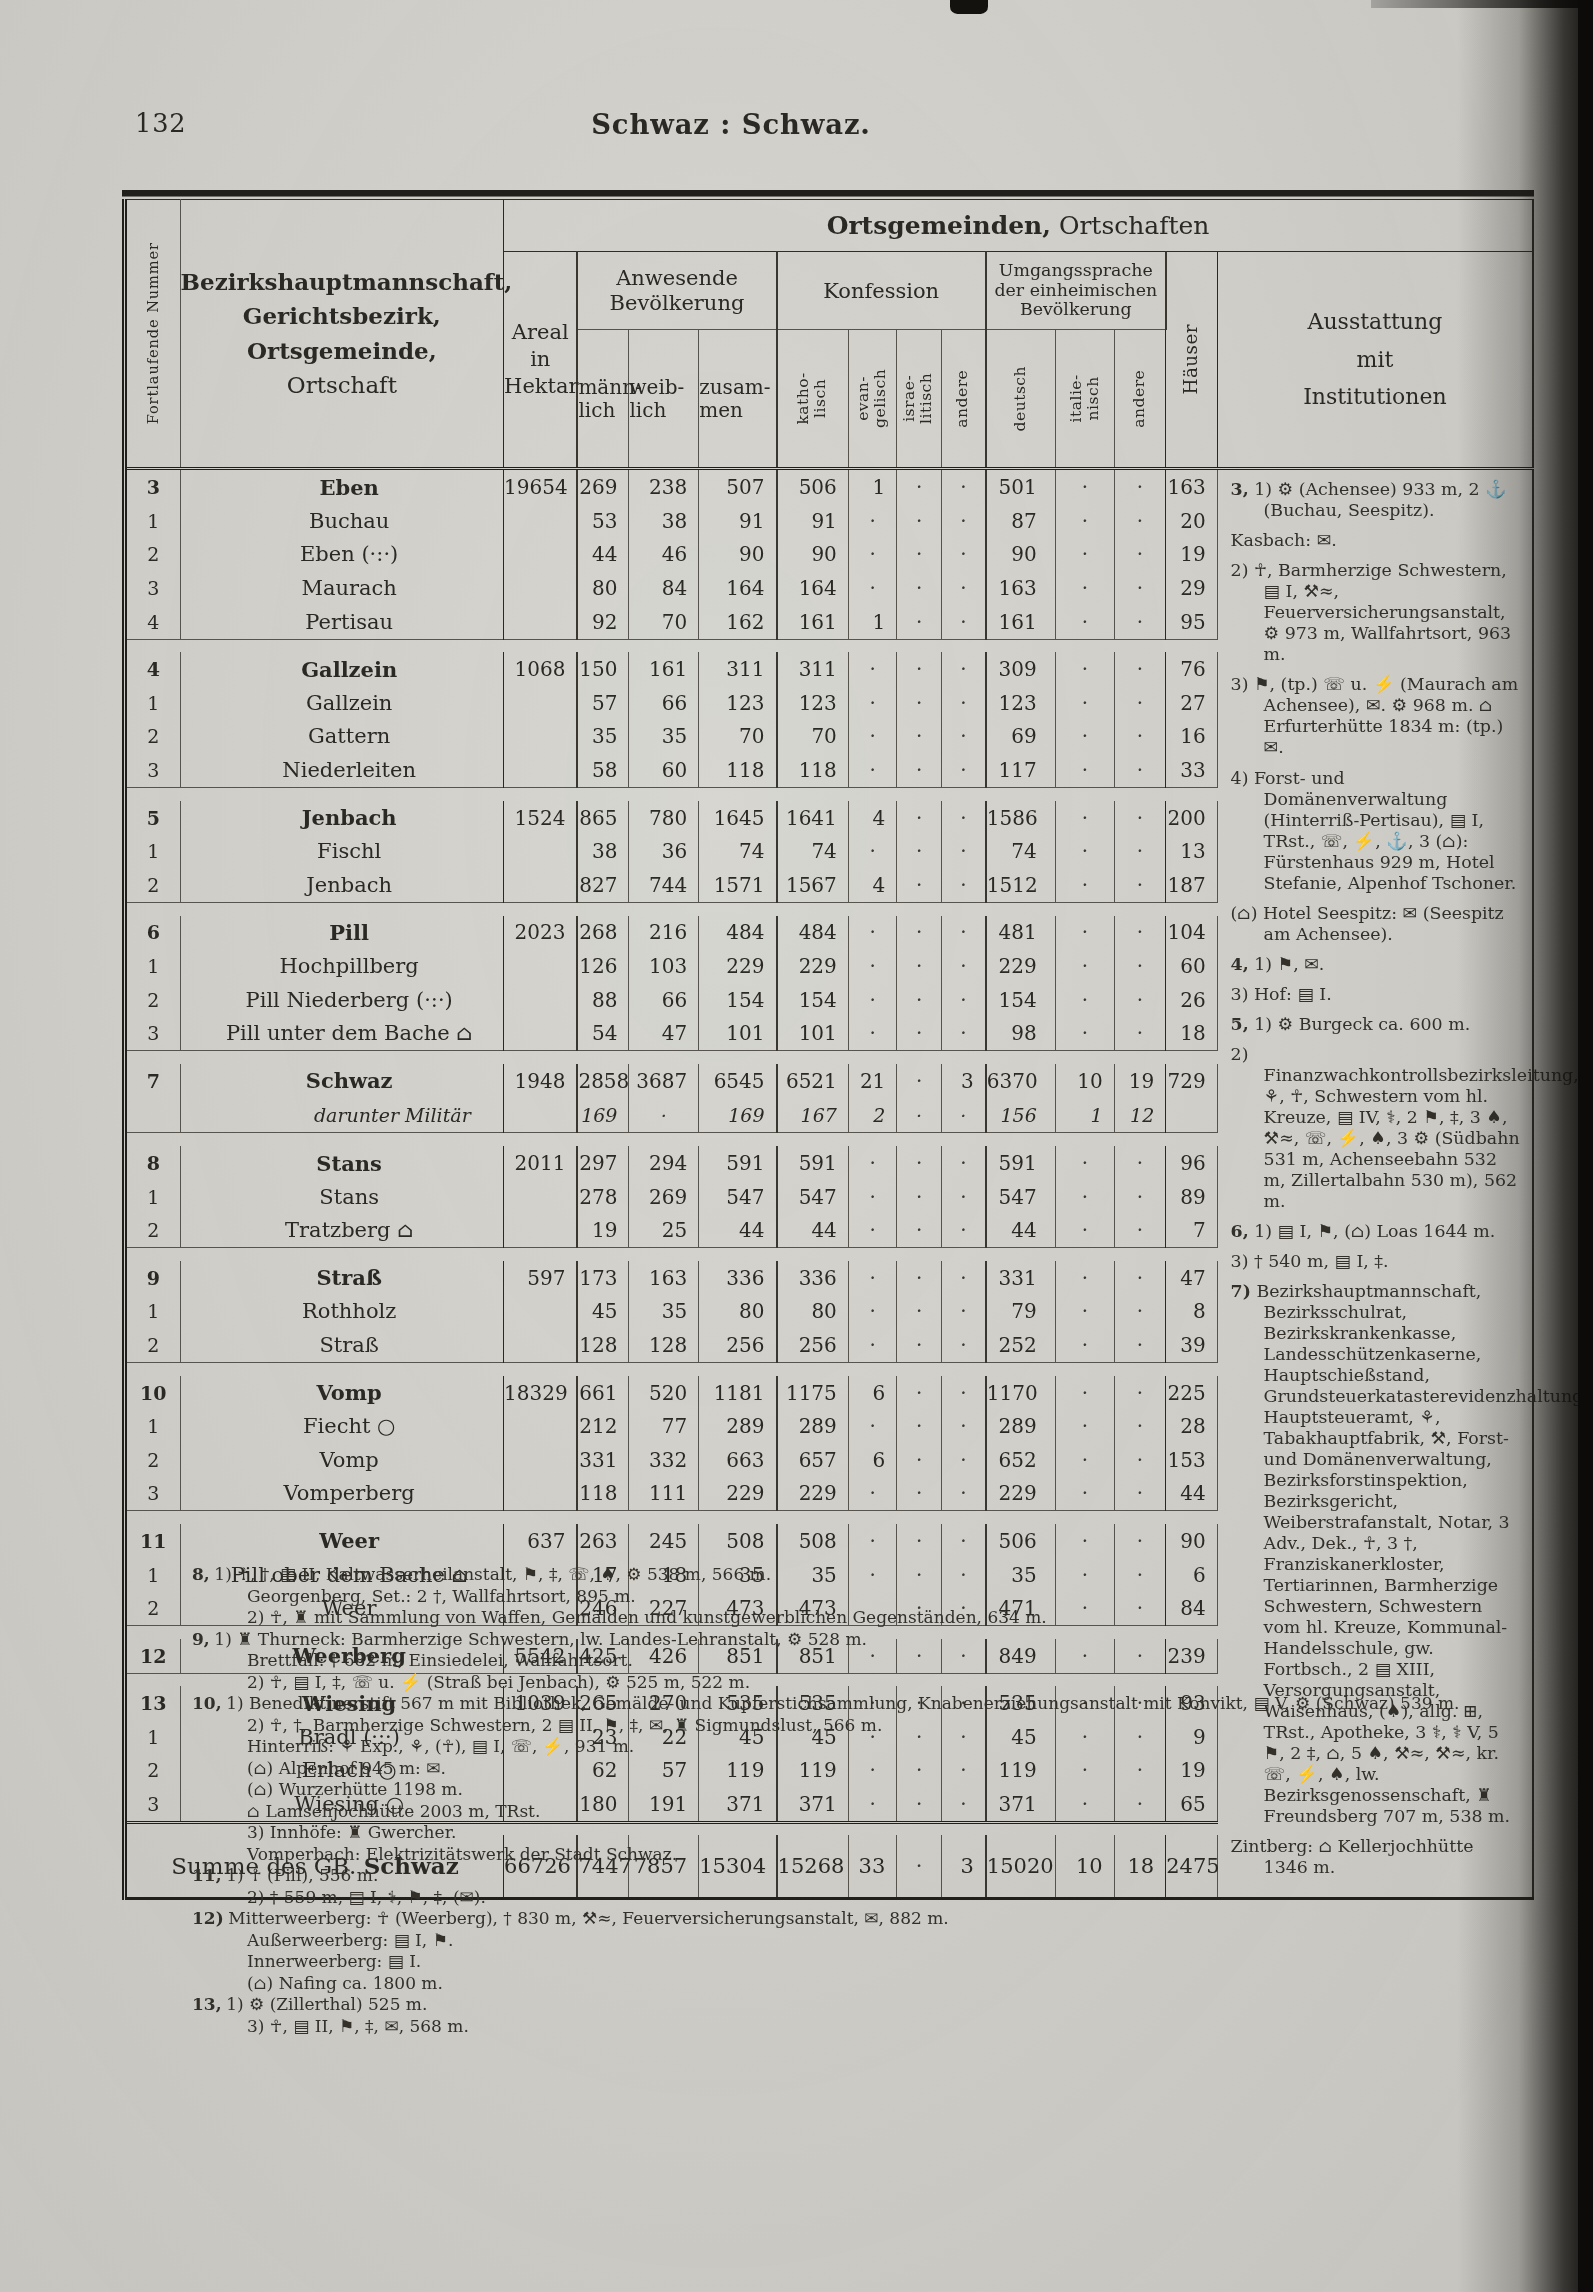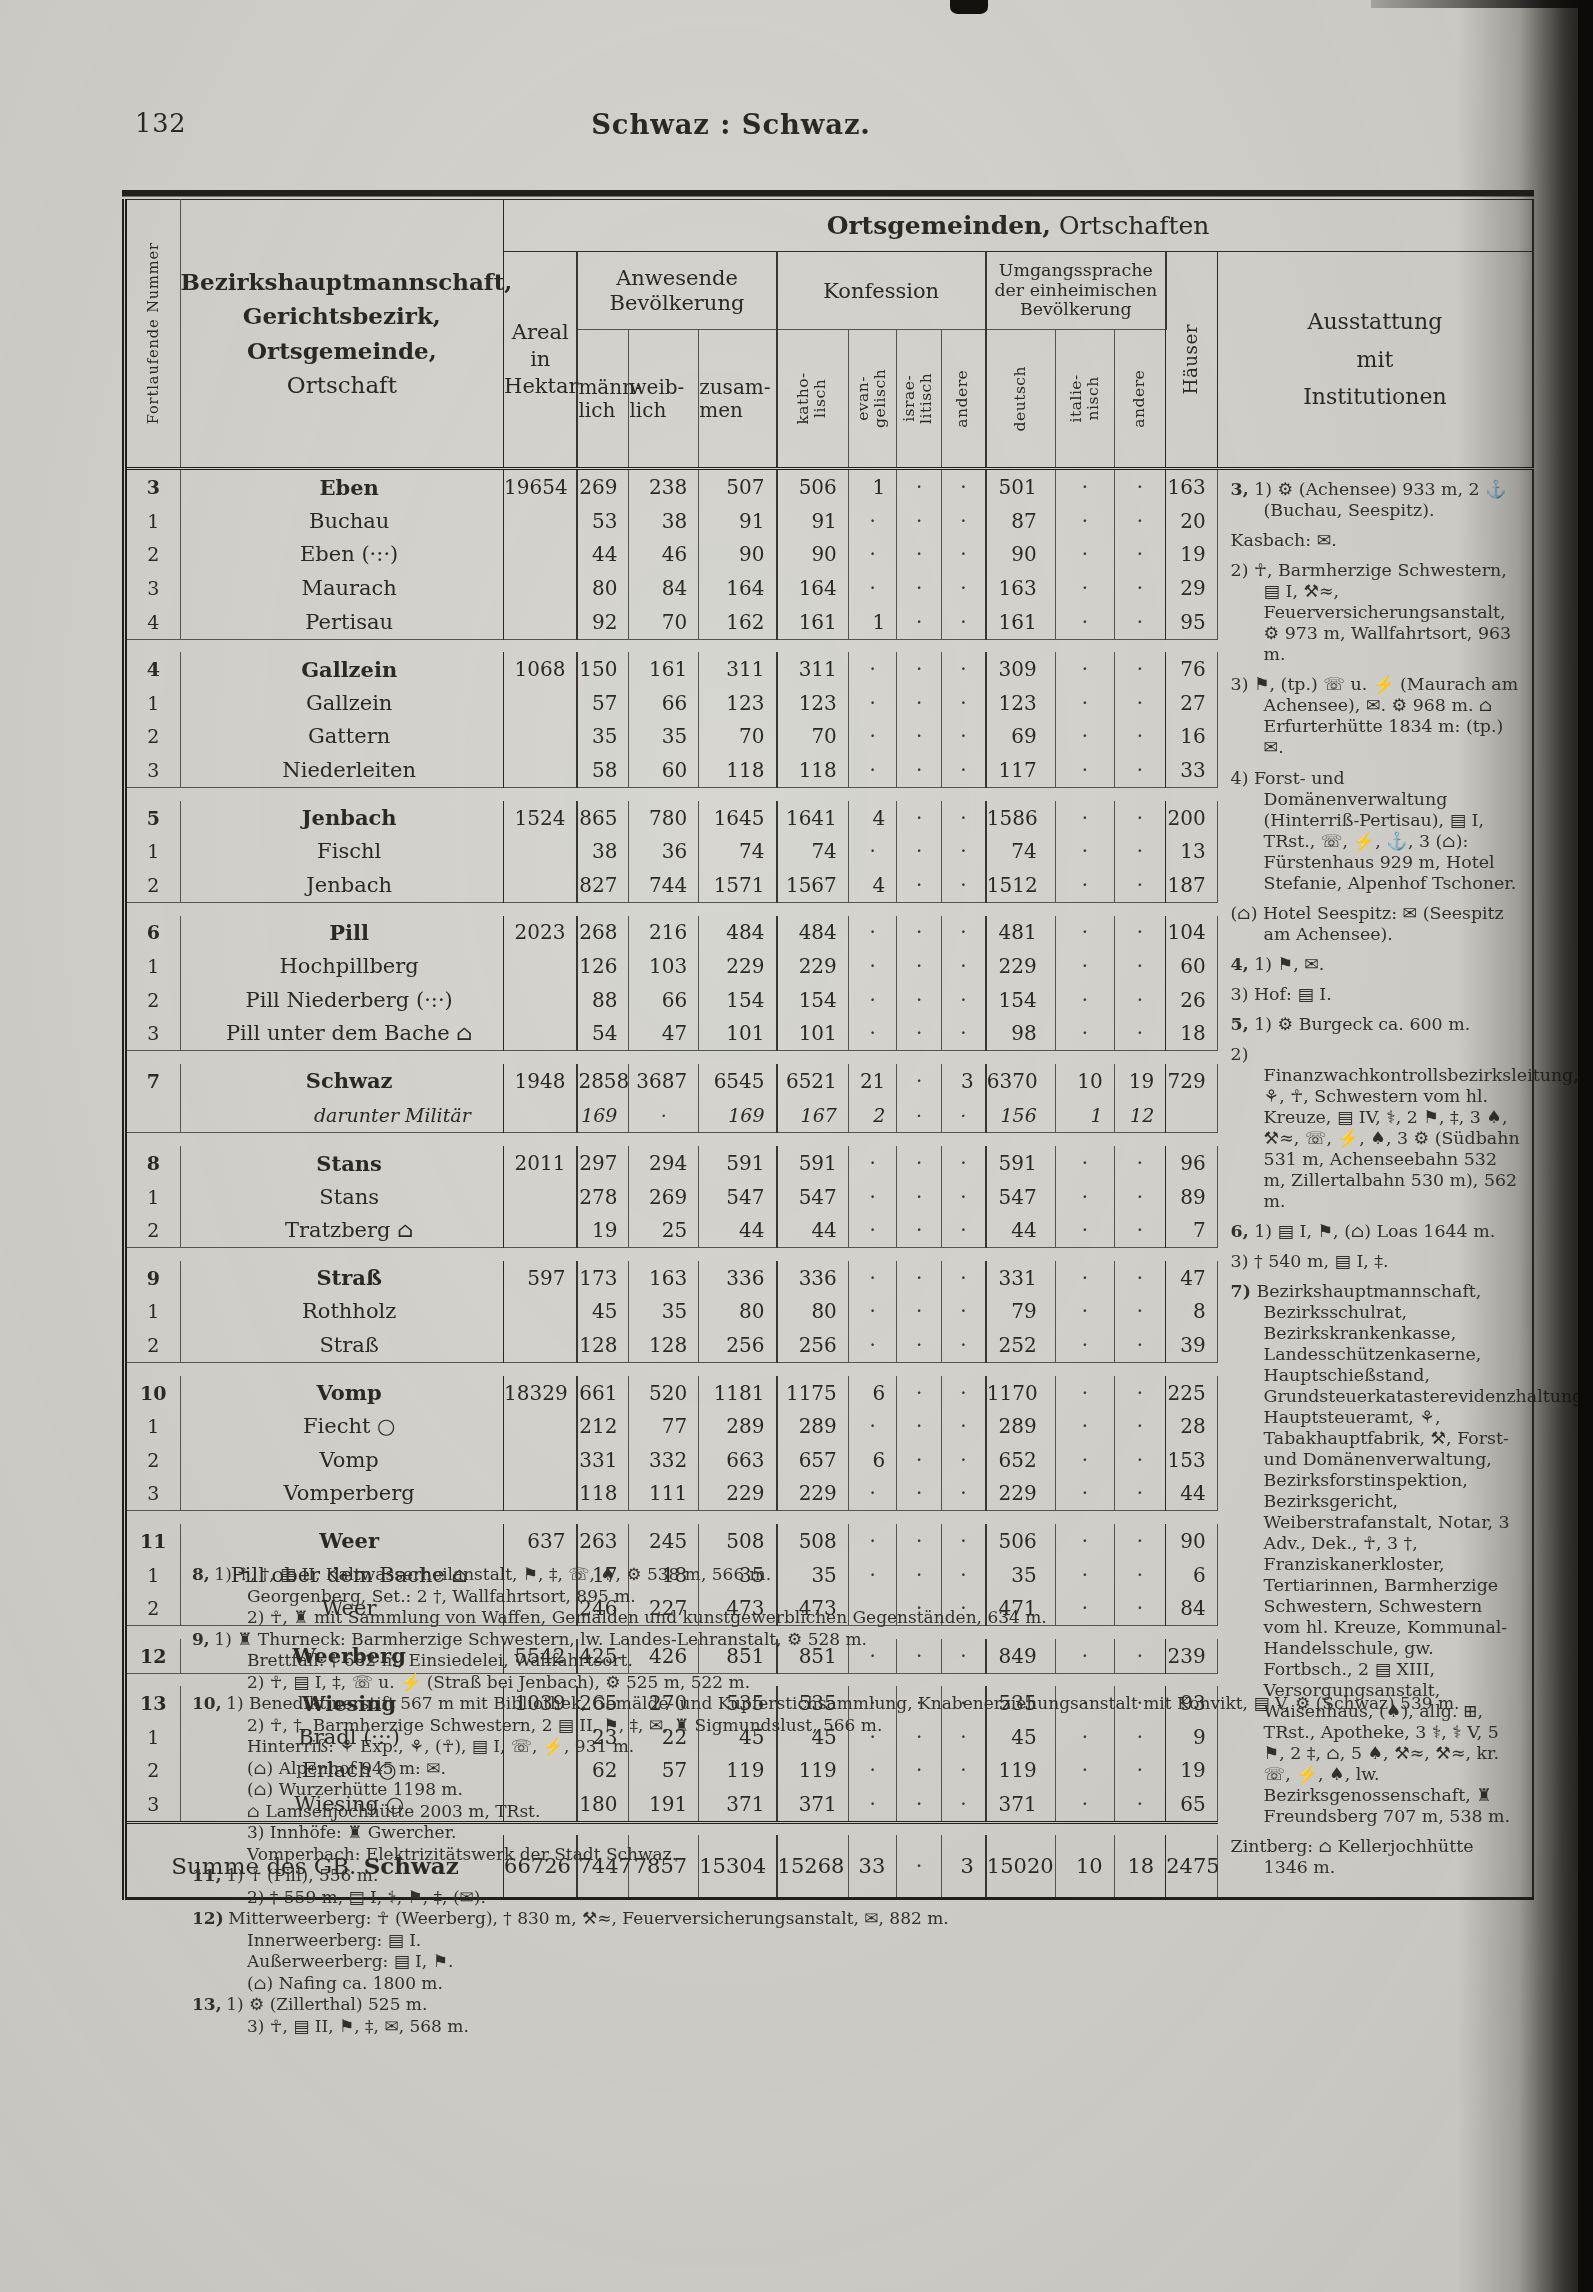--- a/index.html
+++ b/index.html
@@ -865,22 +865,22 @@
     <p class="fnp lead0">2) ☥, †, Barmherzige Schwestern, 2 ▤ II, ⚑, ‡, ✉, ♜ Sigmundslust, 566 m.</p>
     <p class="fnp lead0">Hinterriß: ⚘ Exp., ⚘, (☥), ▤ I, ☏, ⚡, 931 m.</p>
     <p class="fnp lead0">(⌂) Alpenhof 945 m: ✉.</p>
     <p class="fnp lead0">(⌂) Wurzerhütte 1198 m.</p>
     <p class="fnp lead0">⌂ Lamsenjochhütte 2003 m, TRst.</p>
     <p class="fnp lead0">3) Innhöfe: ♜ Gwercher.</p>
     <p class="fnp lead0">Vomperbach: Elektrizitätswerk der Stadt Schwaz.</p>
     <p class="fnp haslead"><span class="lead">11,</span>1) ☥ (Pill), 556 m.</p>
     <p class="fnp lead0">2) † 559 m, ▤ I, ⚕, ⚑, ‡, (✉).</p>
     <p class="fnp haslead"><span class="lead">12)</span>Mitterweerberg: ☥ (Weerberg), † 830 m, ⚒≈, Feuerversicherungsanstalt, ✉, 882 m.</p>
+    <p class="fnp lead0">Außerweerberg: ▤ I, ⚑.</p>
     <p class="fnp lead0">Innerweerberg: ▤ I.</p>
-    <p class="fnp lead0">Außerweerberg: ▤ I, ⚑.</p>
     <p class="fnp lead0">(⌂) Nafing ca. 1800 m.</p>
     <p class="fnp haslead"><span class="lead">13,</span>1) ⚙ (Zillerthal) 525 m.</p>
     <p class="fnp lead0">3) ☥, ▤ II, ⚑, ‡, ✉, 568 m.</p>
   </div>
 
 <div class="shadow-right"></div>
 <div class="shadow-right2"></div>
 <div class="smudge1"></div>
 <div class="smudge2"></div>
 

